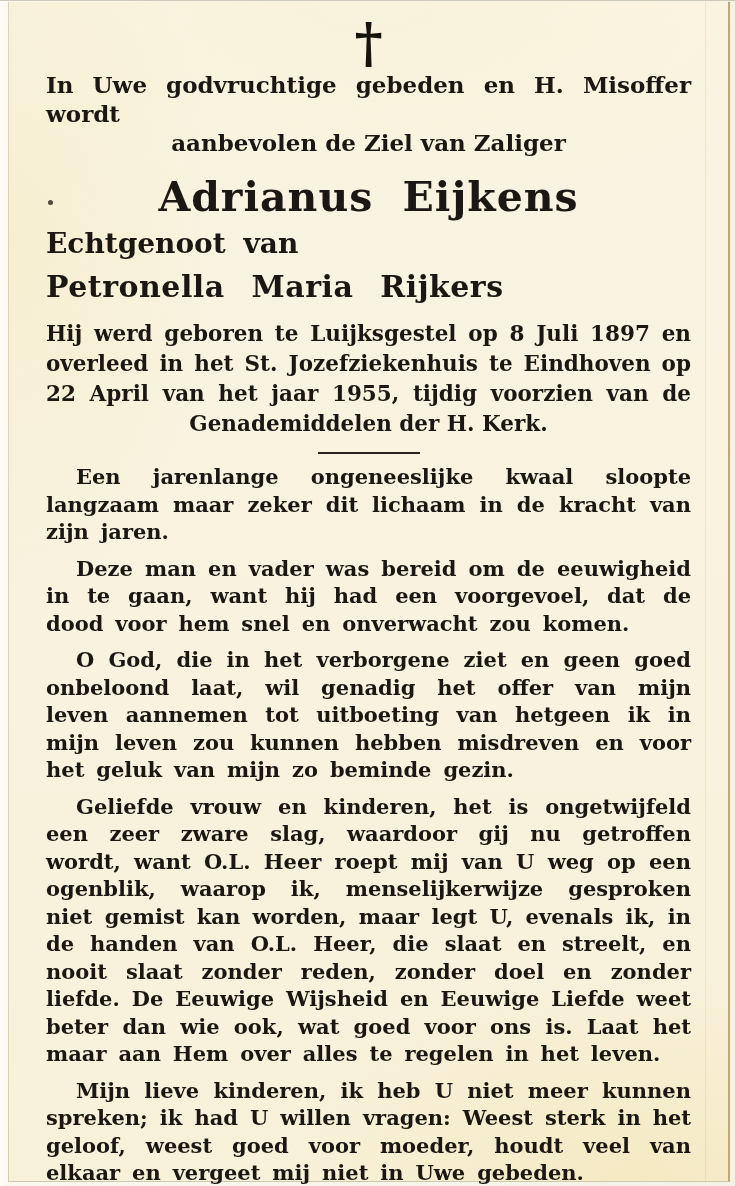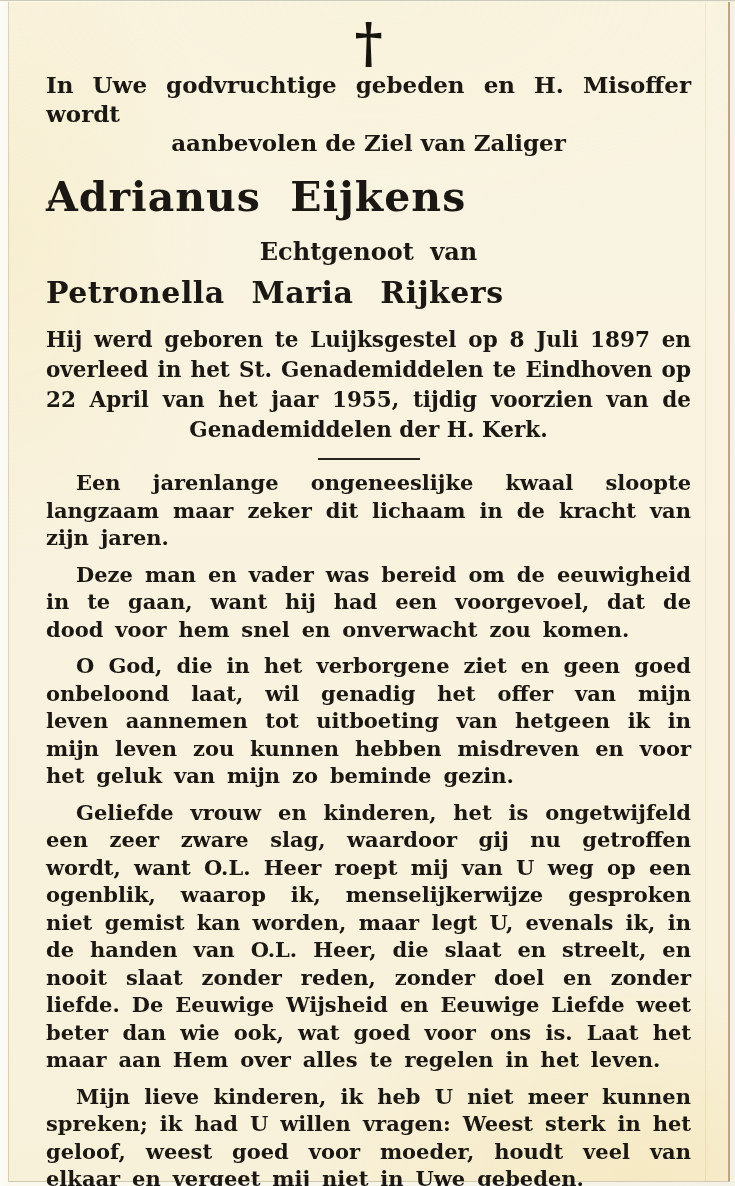--- a/index.html
+++ b/index.html
@@ -43,32 +43,32 @@
     line-height: 50px;
     font-weight: bold;
     color: #17130d;
   }
   .intro { margin-top: 2px; font-size: 23px; font-weight: bold; line-height: 29px; }
   .j  { text-align: justify; text-align-last: justify; }
   .c  { text-align: right;  text-align-last: center; }
   .name {
     position: relative;
     margin: 17px 0 0 0;
-    text-align: left;
+    text-align: center;
     font-size: 41px;
     line-height: 46px;
     font-weight: bold;
     letter-spacing: 1px;
     word-spacing: 14px;
   }
   .speck { 
     position: absolute; left: 2px; top: 26px; width: 5px; height: 5px;
     border-radius: 50%; background: rgba(40,34,26,0.8);
   }
-  .relation { margin-top: 17px; text-align: center; font-size: 24px; font-weight: bold; word-spacing: 8px; }
+  .relation { margin-top: 7px; font-size: 28px; font-weight: bold; word-spacing: 8px; }
   .spouse   { margin-top: 9px;  font-size: 30px; font-weight: bold; word-spacing: 16px; letter-spacing: 0.5px; }
   .vitals   { margin-top: 15px; font-size: 21.5px; font-weight: bold; line-height: 30px; }
   .divider  {
     width: 102px; height: 0;
     margin: 13px auto 0 auto;
     border-top: 2px solid #29241b;
   }
   .body { margin-top: 3px; }
   .para {
     margin: 9px 0 0 0;
@@ -94,21 +94,21 @@
     </div>
 
     <h1 class="name"><span class="speck"></span>Adrianus Eijkens</h1>
 
     <div class="relation">Echtgenoot van</div>
 
     <div class="spouse">Petronella Maria Rijkers</div>
 
     <div class="vitals">
       <div class="j">Hij werd geboren te Luijksgestel op 8 Juli 1897 en</div>
-      <div class="j">overleed in het St. Genademiddelen te Eindhoven op</div>
+      <div class="j">overleed in het St. Jozefziekenhuis te Eindhoven op</div>
       <div class="j">22 April van het jaar 1955, tijdig voorzien van de</div>
       <div class="c">Genademiddelen der H. Kerk.</div>
     </div>
 
     <div class="divider"></div>
 
     <div class="body">
       <p class="para">Een jarenlange ongeneeslijke kwaal sloopte langzaam maar zeker dit lichaam in de kracht van zijn jaren.</p>
       <p class="para">Deze man en vader was bereid om de eeuwigheid in te gaan, want hij had een voorgevoel, dat de dood voor hem snel en onverwacht zou komen.</p>
       <p class="para">O God, die in het verborgene ziet en geen goed onbeloond laat, wil genadig het offer van mijn leven aannemen tot uitboeting van hetgeen ik in mijn leven zou kunnen hebben misdreven en voor het geluk van mijn zo beminde gezin.</p>

